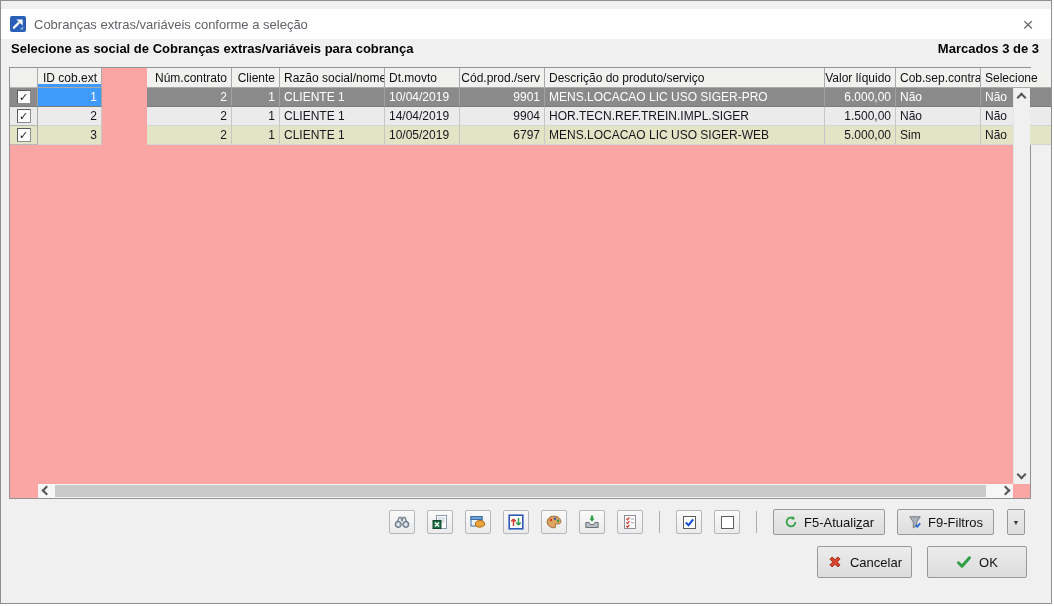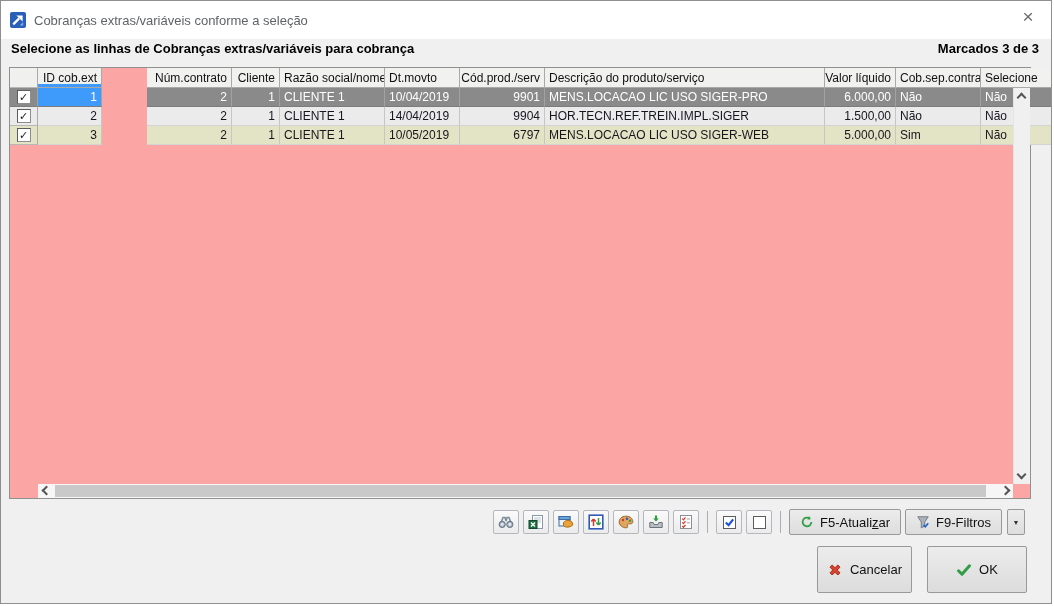--- a/index.html
+++ b/index.html
@@ -1,20 +1,20 @@
 <!DOCTYPE html>
 <html><head>
 <meta charset="utf-8">
 <style>
   * { box-sizing: border-box; margin: 0; padding: 0; }
   html,body { width:1054px; height:606px; background:#fff; font-family:"Liberation Sans", sans-serif; }
   .dialog { position:relative; width:1052px; height:604px; border:1px solid #8f8f8f; background:#f0f0f0; overflow:hidden; }
 
   
-  .titlebar { position:absolute; top:0; left:0; right:0; height:38px; background:#ffffff; display:flex; align-items:center; padding-left:9px; }
+  .titlebar { position:absolute; top:8px; left:0; right:0; height:30px; background:#ffffff; display:flex; align-items:center; padding-left:9px; }
   .titlebar .appicon { width:16px; height:16px; margin-right:8px; flex:0 0 auto; }
   .titlebar .title { font-size:13px; color:#5f6368; white-space:nowrap; }
   .closebtn { position:absolute; top:5px; right:10px; width:26px; height:22px; display:flex; align-items:center; justify-content:center; font-size:19px; color:#6d6d6d; cursor:pointer; }
 
   
   .subheader { position:absolute; top:36px; left:10px; right:12px; height:22px; display:flex; justify-content:space-between; align-items:center; }
   .subheader .instr, .subheader .counter { font-size:13px; font-weight:bold; color:#000; white-space:nowrap; }
 
   
   .grid { position:absolute; top:66px; left:8px; width:1022px; height:432px; background:#fca5a5; border:1px solid #919191; }
@@ -41,33 +41,33 @@
   .hthumb { position:absolute; left:17px; right:27px; top:1px; bottom:1px; background:#c9c9c9; }
   .chev { width:7px; height:7px; border-right:2px solid #555; border-bottom:2px solid #555; display:inline-block; }
   .chev.up   { transform:rotate(-135deg); }
   .chev.down { transform:rotate(45deg); }
   .chev.left { transform:rotate(135deg); }
   .chev.right{ transform:rotate(-45deg); }
   .varrow { position:absolute; left:4px; } .varrow.t{top:6px;} .varrow.b{bottom:6px;}
   .harrow { position:absolute; top:3px; } .harrow.l{left:5px;} .harrow.r{right:4px;}
 
   
-  .toolbar { position:absolute; top:507px; right:26px; height:28px; display:flex; align-items:center; gap:4px; }
+  .toolbar { position:absolute; top:507px; right:26px; height:28px; display:flex; align-items:center; gap:12px; }
   .ibtn { width:26px; height:24px; display:flex; align-items:center; justify-content:center; background:linear-gradient(#fafafa,#ebebeb); border:1px solid #b4b8bc; border-radius:2px; cursor:pointer; }
   .ibtn svg { width:16px; height:16px; }
   .vsep { width:1px; height:22px; background:#aeaeae; margin:0 4px; }
   .cbx2 { width:13px; height:13px; background:#fff; border:1px solid #5c5c5c; display:flex; align-items:center; justify-content:center; }
   .cbx2 svg { width:11px; height:11px; }
   .tbtn { height:26px; display:flex; align-items:center; gap:6px; padding:0 10px; font-size:13px; color:#111; background:linear-gradient(#ececec,#dddddd); border:1px solid #999; border-radius:2px; cursor:pointer; white-space:nowrap; }
   .tbtn svg { width:14px; height:14px; }
   .ddbtn { width:18px; height:26px; display:flex; align-items:center; justify-content:center; background:linear-gradient(#ececec,#dddddd); border:1px solid #999; border-radius:2px; font-size:7px; color:#333; margin-left:1px; cursor:pointer; }
   .mn { text-decoration:underline; }
 
   
-  .btn-cancel, .btn-ok { position:absolute; top:545px; height:47px; display:flex; align-items:center; justify-content:center; gap:7px; font-size:13px; color:#111; background:linear-gradient(#ececec,#dcdcdc); border:1px solid #999; border-radius:2px; cursor:pointer; }
+  .btn-cancel, .btn-ok { position:absolute; top:545px; height:32px; display:flex; align-items:center; justify-content:center; gap:7px; font-size:13px; color:#111; background:linear-gradient(#ececec,#dcdcdc); border:1px solid #999; border-radius:2px; cursor:pointer; }
   .btn-cancel { right:139px; width:95px; }
   .btn-ok { right:24px; width:100px;justify-content:center; }
   .btn-cancel svg, .btn-ok svg { width:16px; height:16px; }
 </style>
 </head>
 <body>
 
 <div class="dialog">
 
   <div class="titlebar">
@@ -77,21 +77,21 @@
           <path d="M3.2 12.4 L9.2 6.4" stroke="#fff" stroke-width="2.2"></path>
           <path d="M6.4 3.4 H12.6 V9.6 z" fill="#fff"></path>
           <path d="M9.8 13.4 l3.4-3.4 v3.4 z" fill="#8fb1e3"></path>
         </svg>
     </span>
     <span class="title">Cobranças extras/variáveis conforme a seleção</span>
     <span class="closebtn">×</span>
   </div>
 
   <div class="subheader">
-    <span class="instr">Selecione as linhas de Cobranças extras/variáveis para cobrança</span>
+    <span class="instr">Selecione as social de Cobranças extras/variáveis para cobrança</span>
     <span class="counter">Marcados 3 de 3</span>
   </div>
 
   <div class="grid">
     <div class="gridrows">
       <div class="trow h">
         <div class="c w-cb"></div>
         <div class="c w-id r sorted">ID cob.ext</div>
         <div class="c w-ct r">Núm.contrato</div>
         <div class="c w-cl r">Cliente</div>

